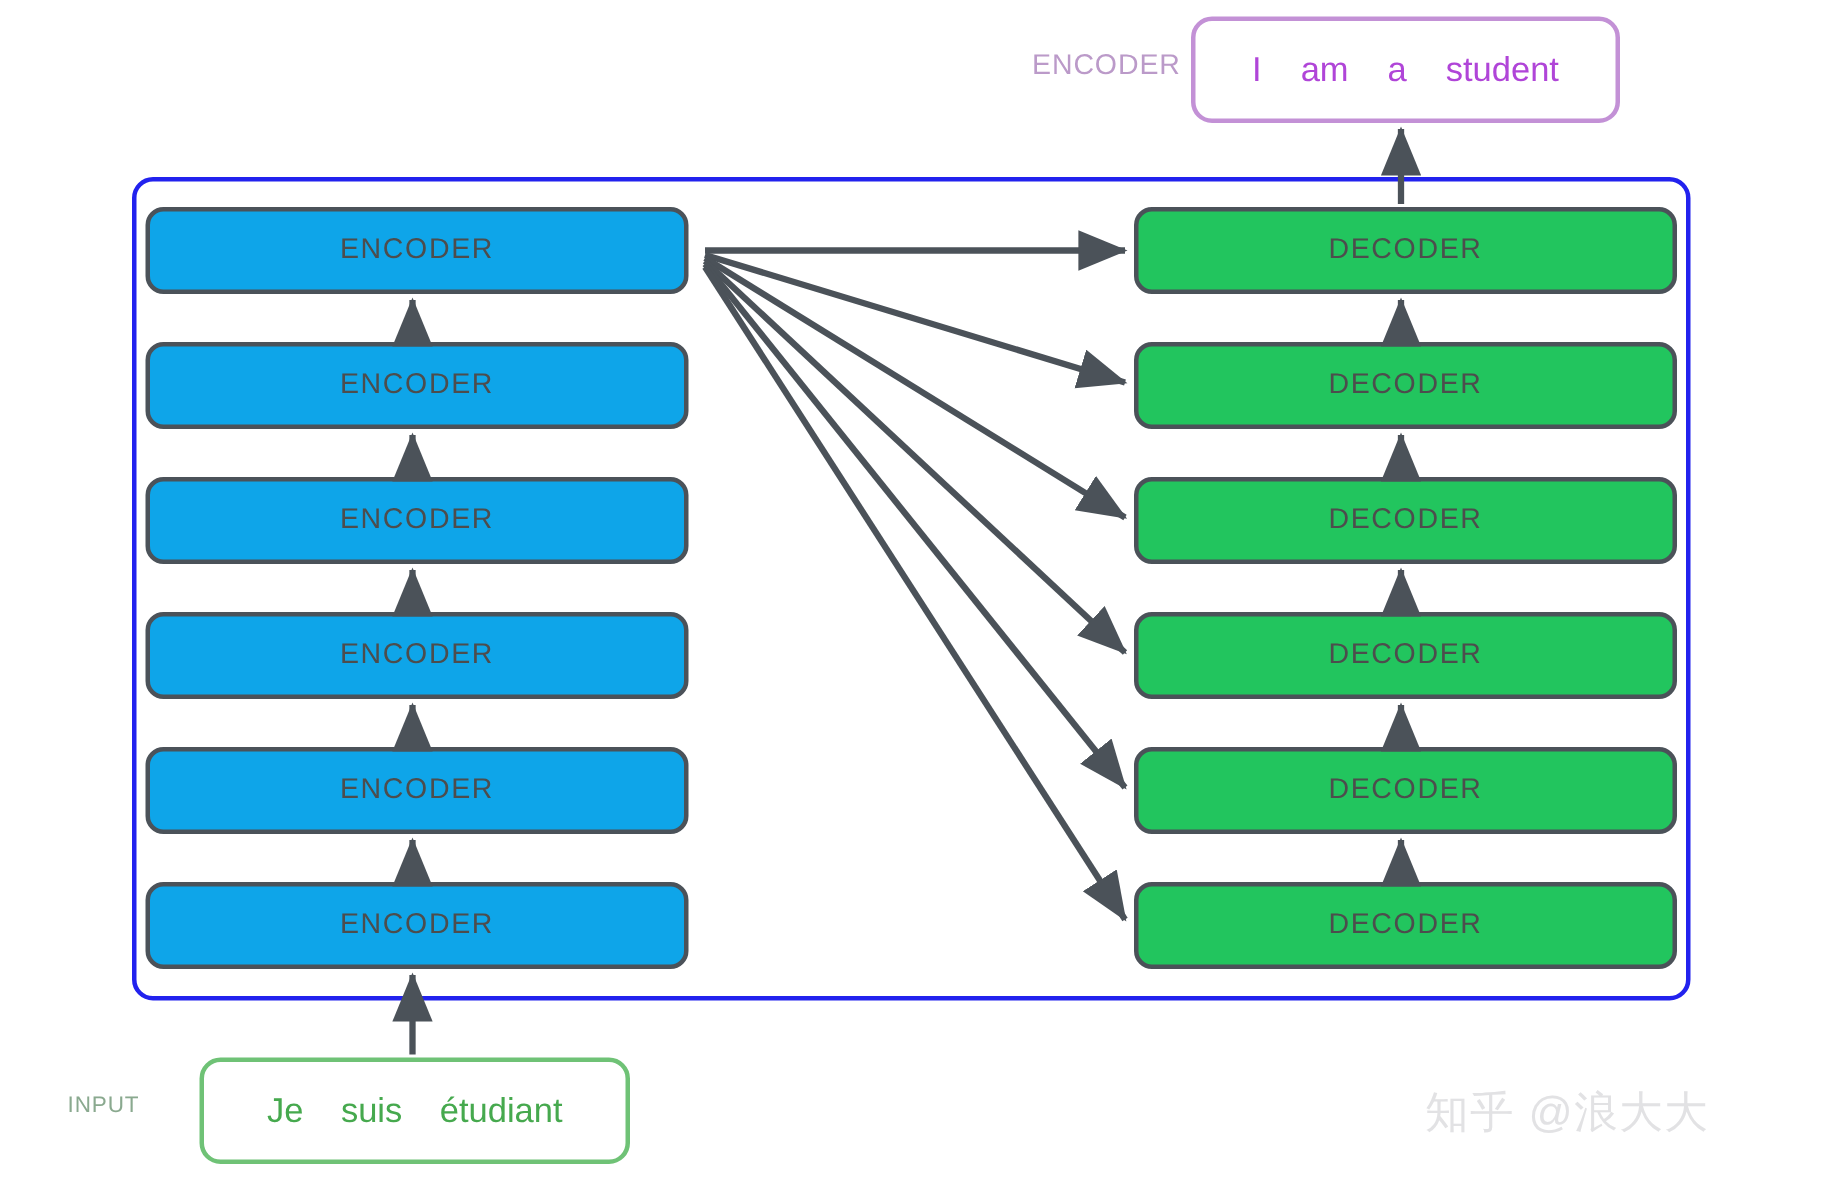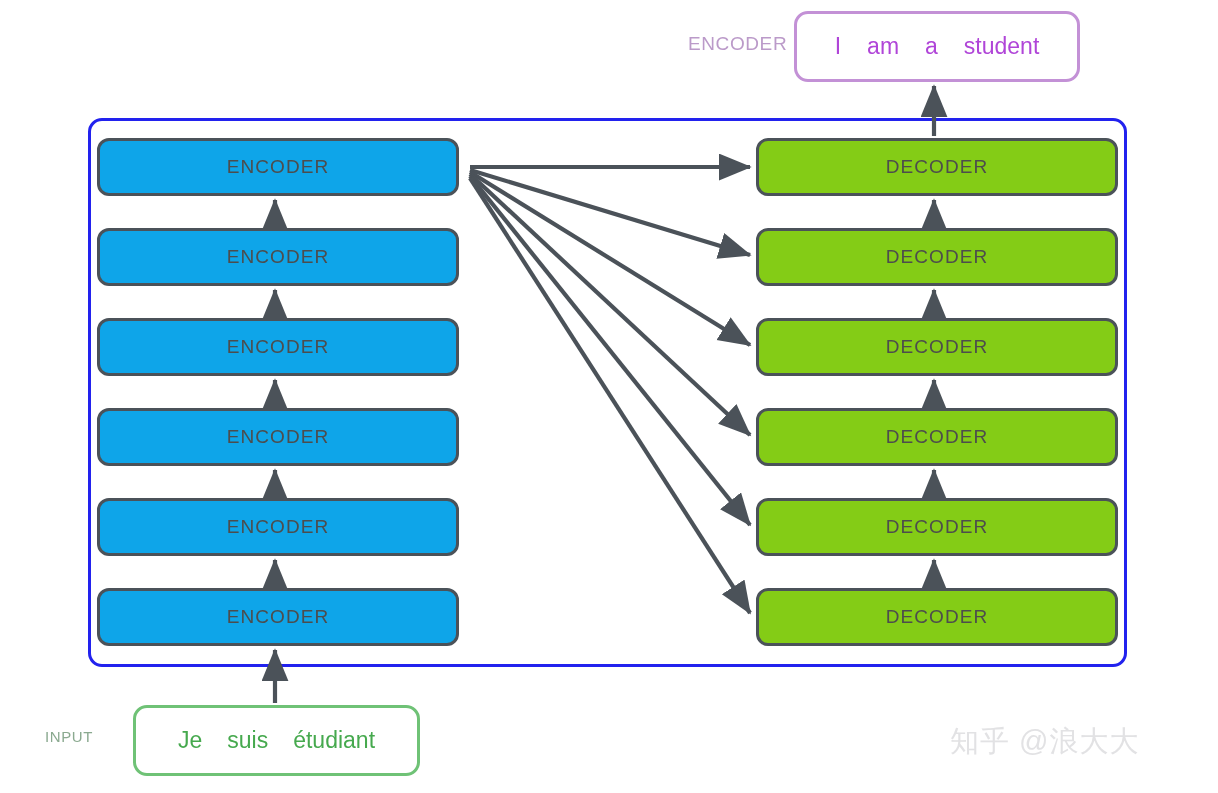--- a/index.html
+++ b/index.html
@@ -115,21 +115,21 @@
     justify-content: center;
   }
   .block:last-child { margin-bottom: 0; }
   .block .block-label {
     font-size: 19px;
     letter-spacing: 1.1px;
     color: #4d4d4d;
     white-space: nowrap;
   }
   .encoder-block { background: #0ea5e9; }
-  .decoder-block { background: #84cc16; }
+  .decoder-block { background: #22c55e; }
 
   
   #arrows {
     position: absolute;
     left: 0;
     top: 0;
     width: 1218px;
     height: 793px;
     pointer-events: none;
   }

